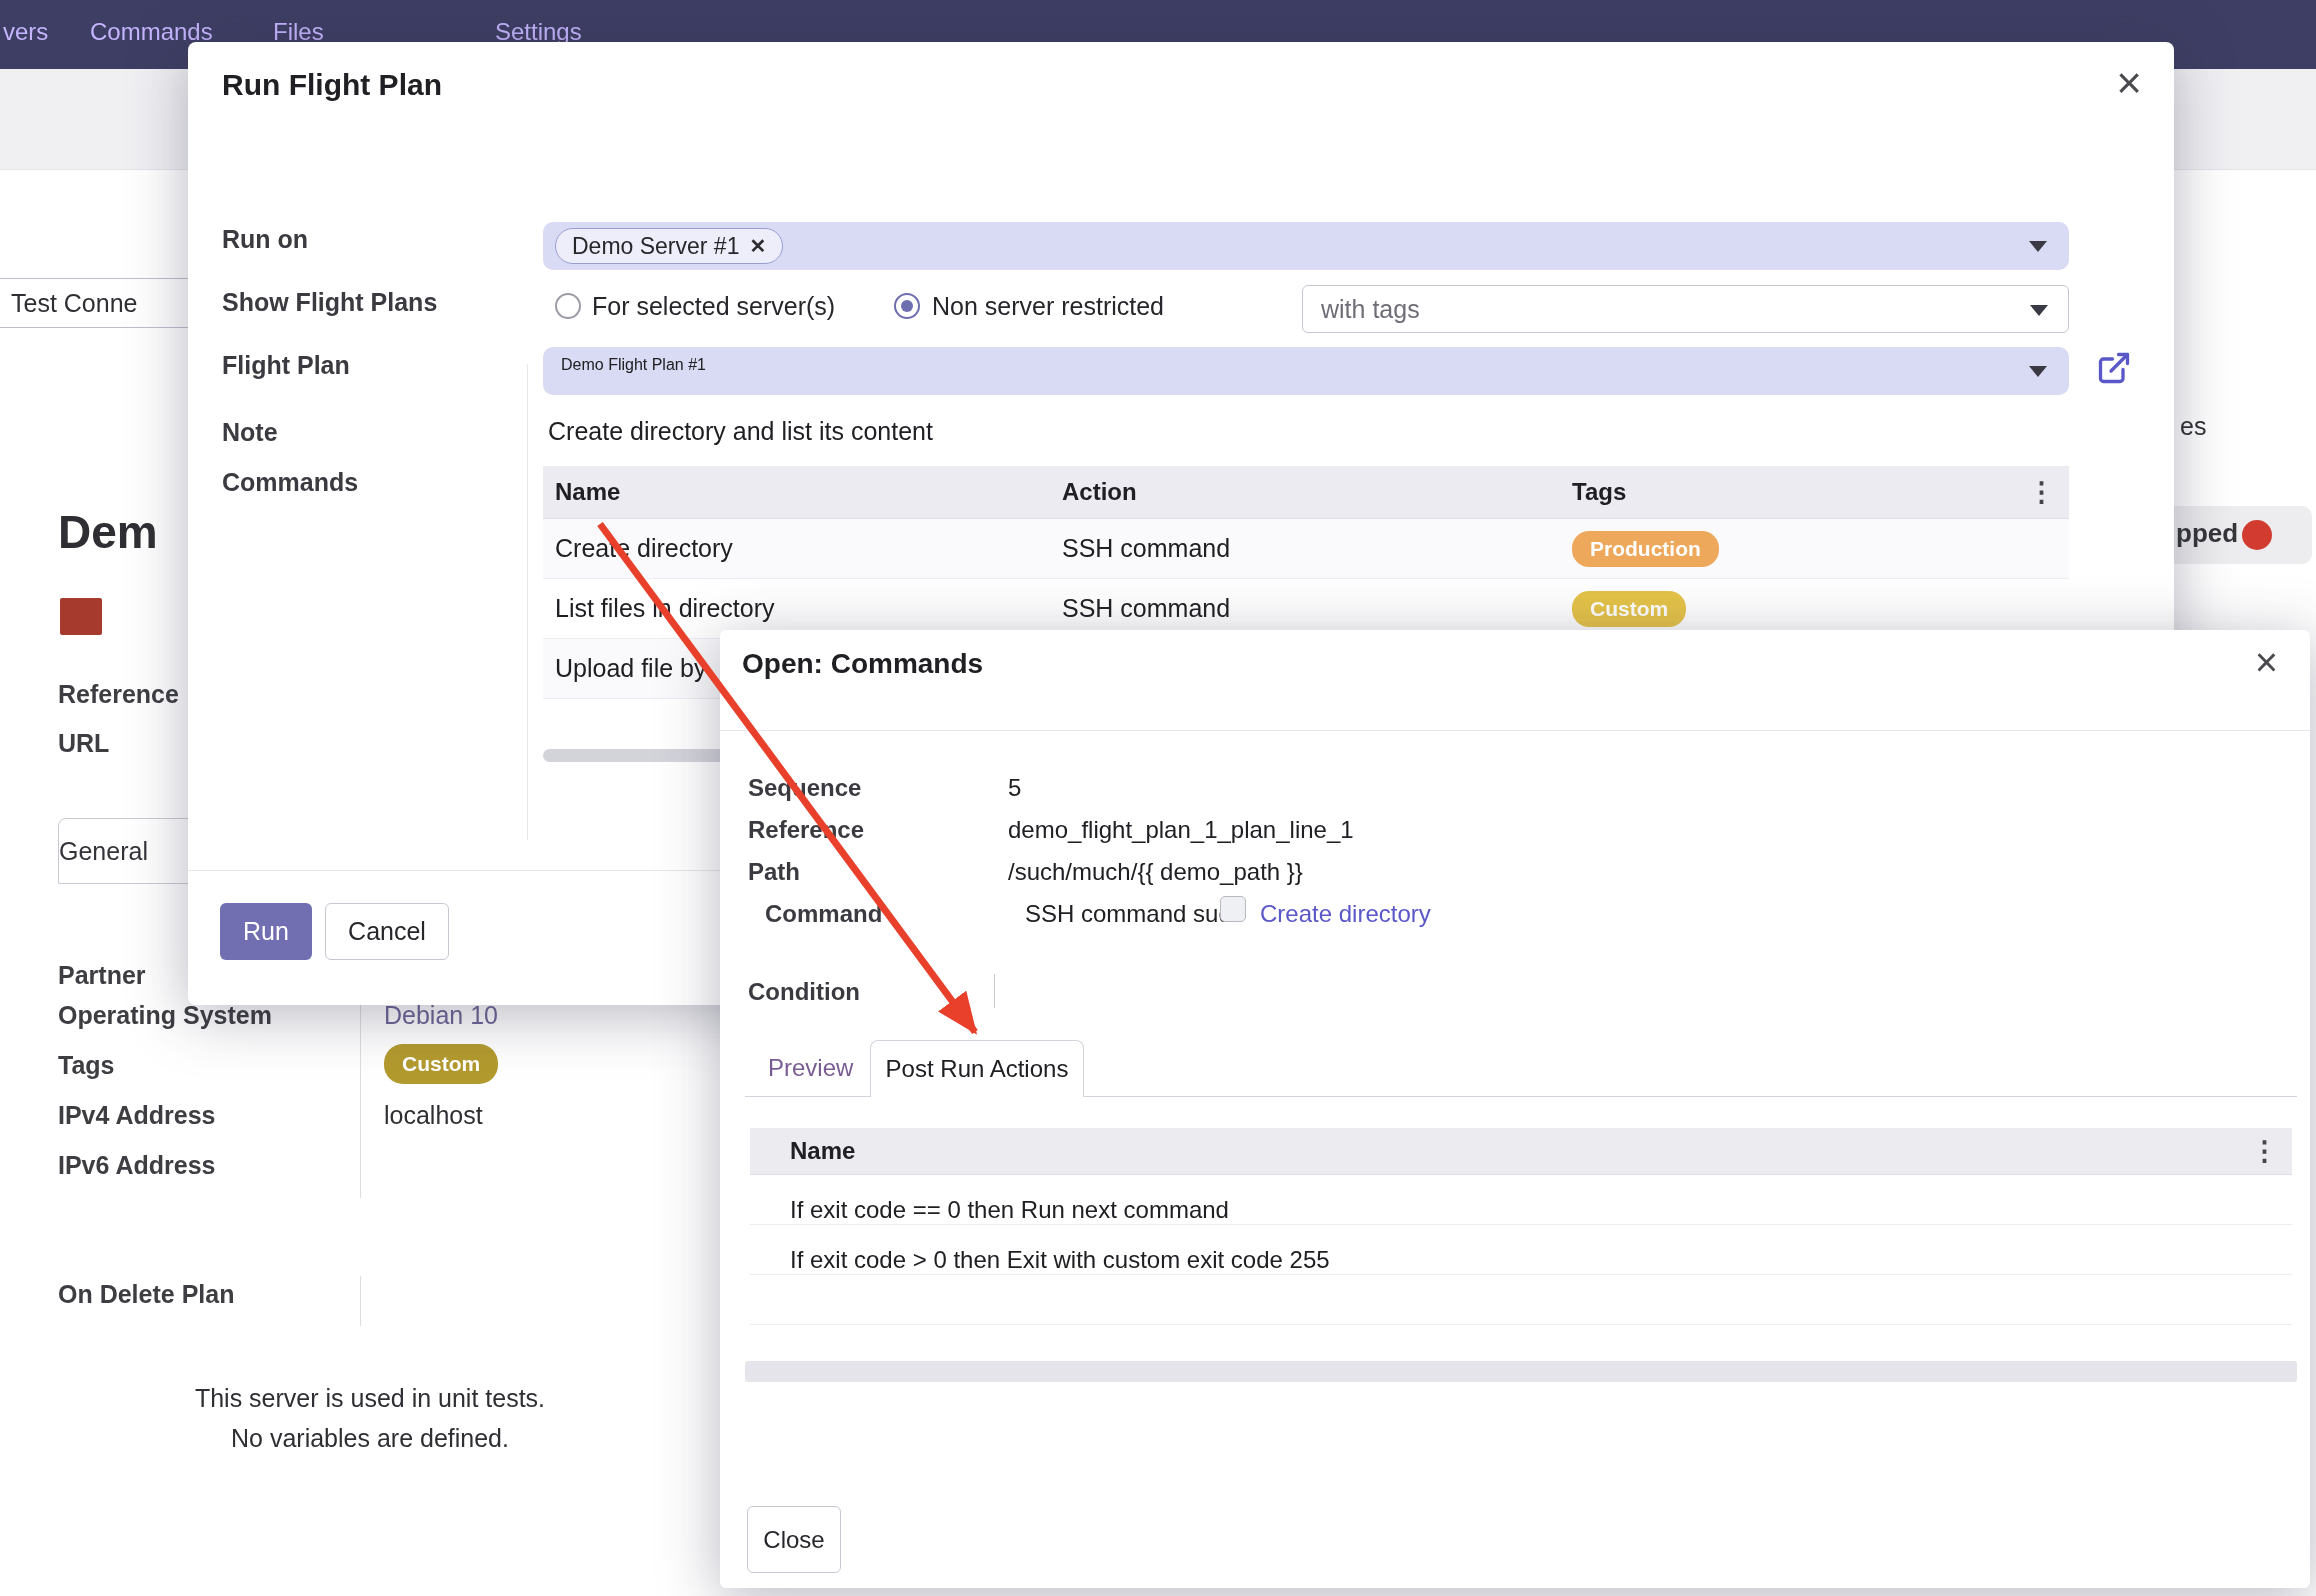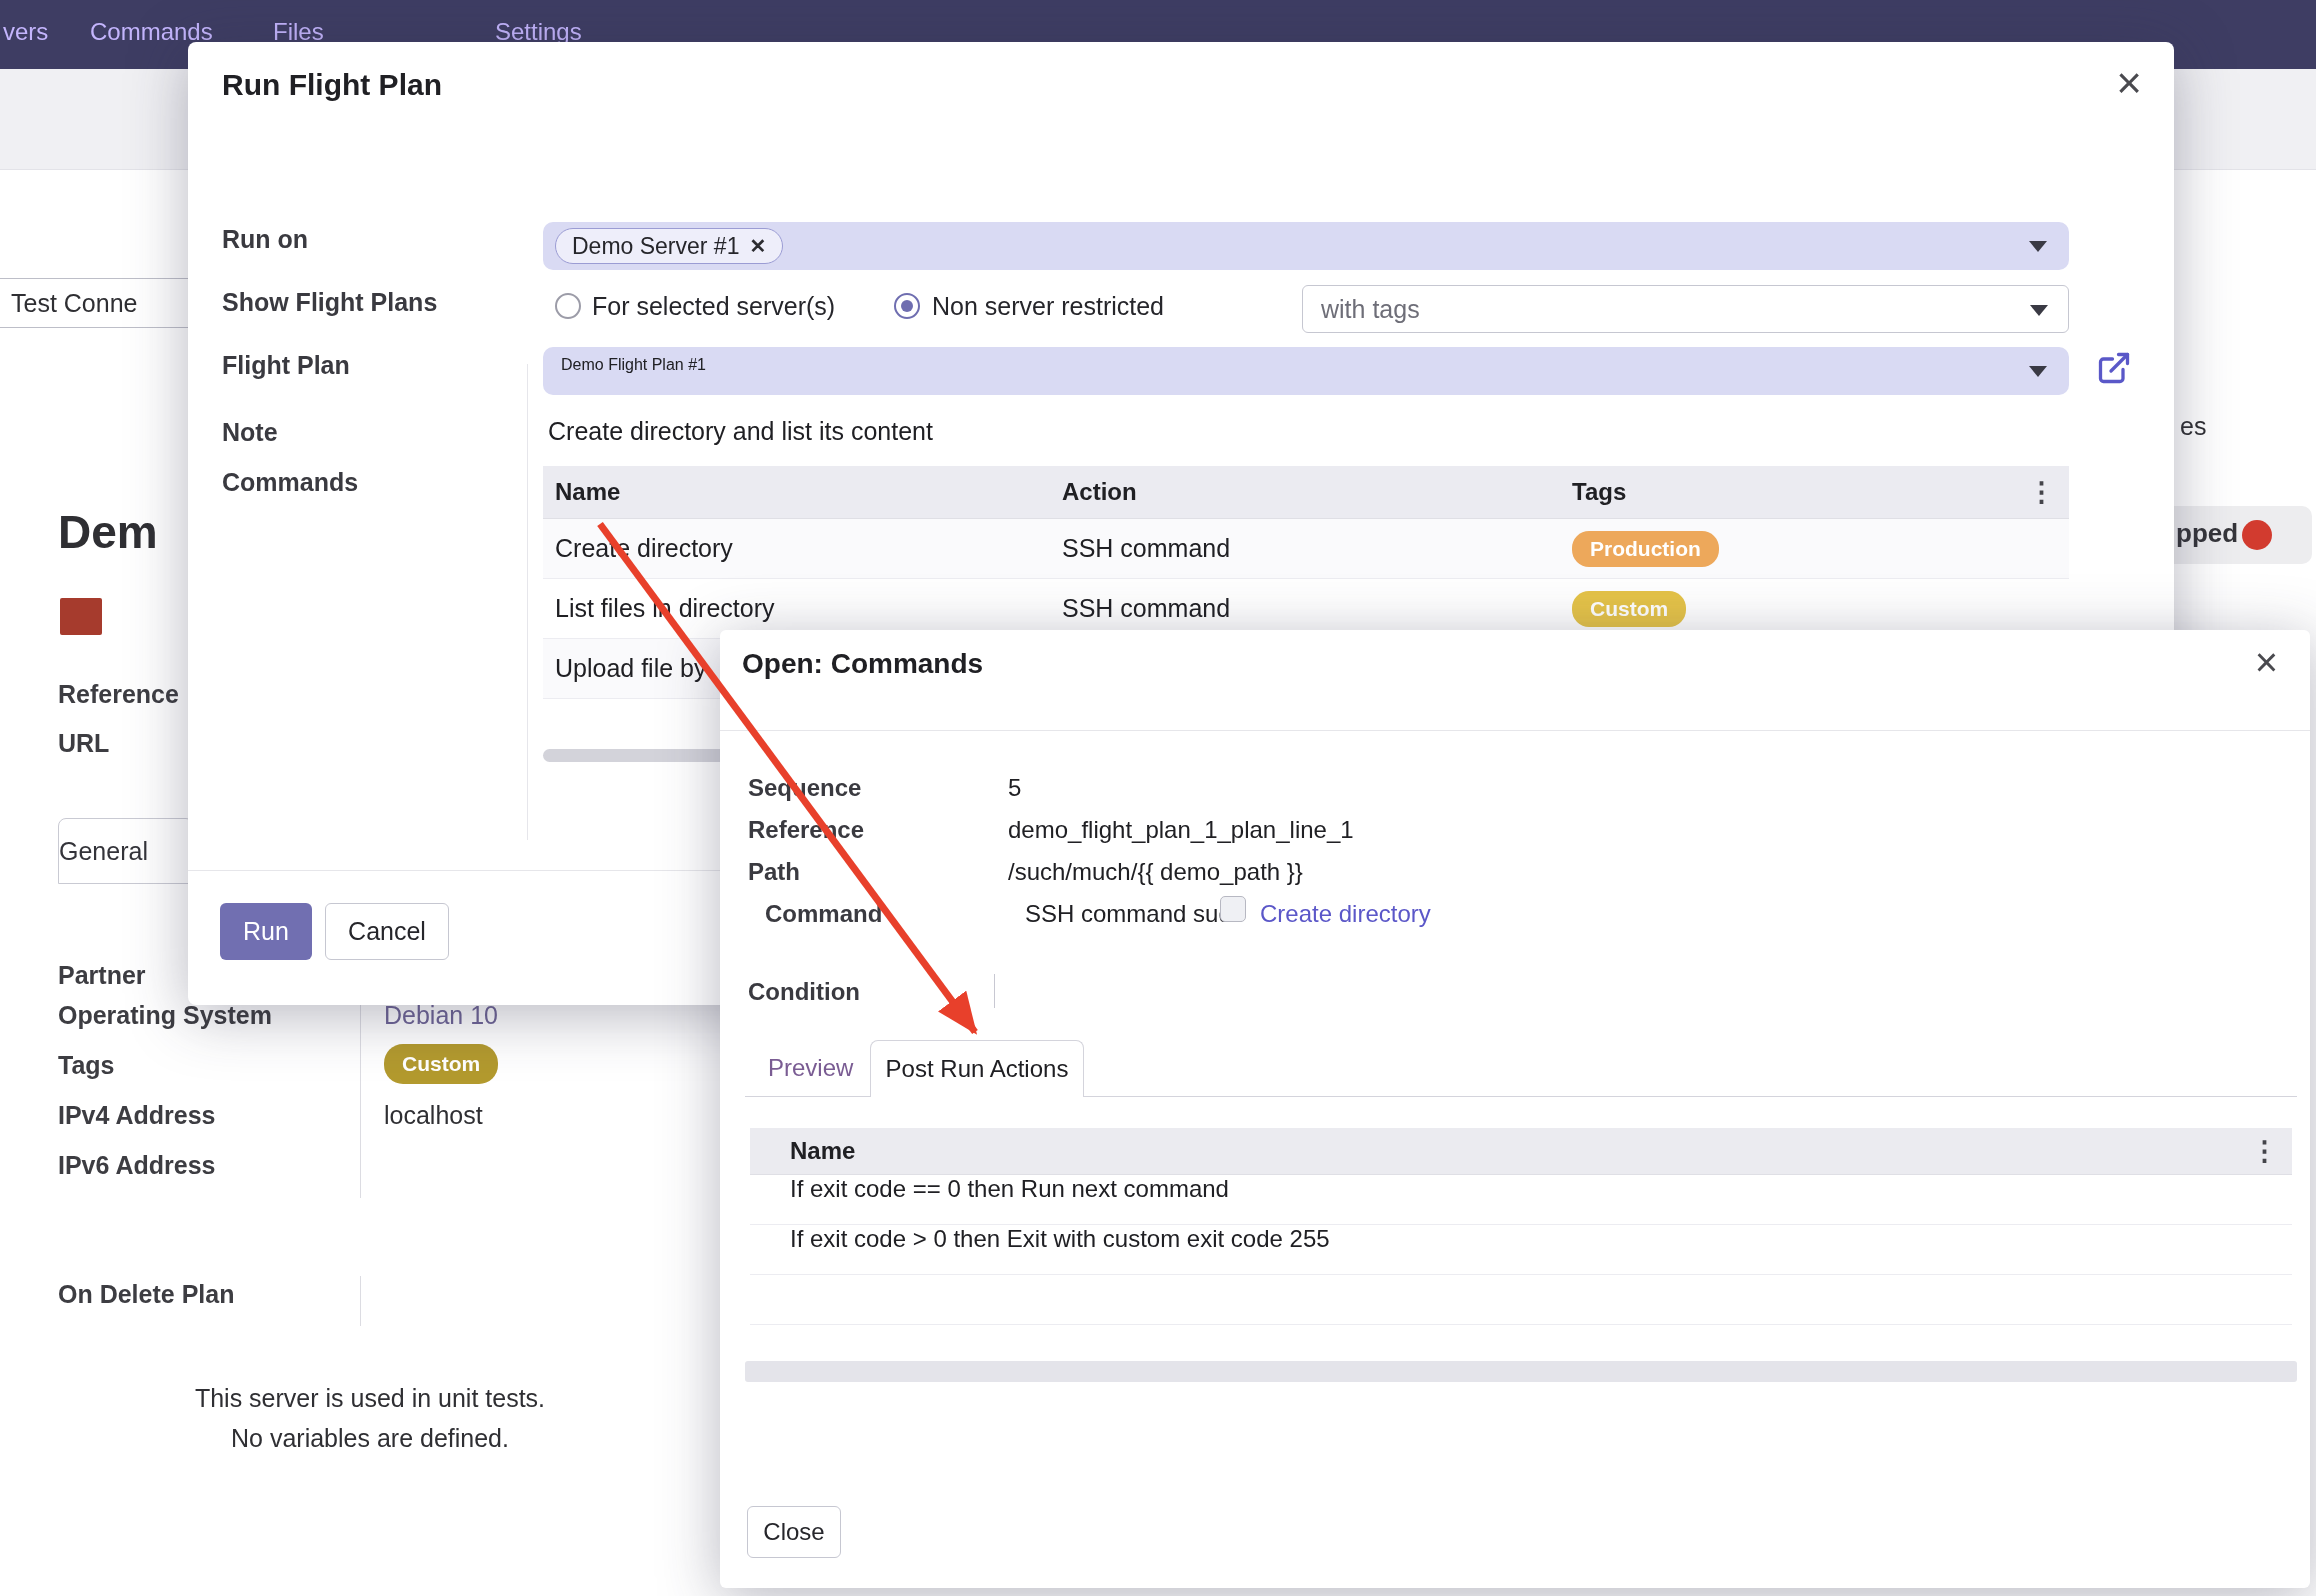--- a/index.html
+++ b/index.html
@@ -109,23 +109,23 @@
   #m2-cond-line{position:absolute;left:274px;top:344px;width:1px;height:34px;background:#c8c8d2;}
   #m2-tab-preview{position:absolute;left:48px;top:424px;font-size:24px;color:#7a5c93;cursor:pointer;}
   #m2-tab-active{position:absolute;left:150px;top:410px;width:214px;height:57px;background:#fff;
      border:1px solid #d4d4dc;border-bottom:none;border-radius:8px 8px 0 0;display:flex;align-items:center;
      justify-content:center;font-size:24px;color:#202024;z-index:2;box-sizing:border-box;cursor:pointer;}
   #m2-tabs-line{position:absolute;left:25px;top:466px;width:1552px;height:1px;background:#d4d4dc;z-index:1;}
   #m2-table{position:absolute;left:30px;top:498px;width:1542px;}
   #m2-thead{height:46px;background:#ebebf0;display:flex;align-items:center;position:relative;
      font-weight:bold;font-size:24px;color:#202024;border-bottom:1px solid #dfdfe5;}
   .m2-handle{width:40px;}
-  .m2-row{height:49px;display:flex;align-items:flex-start;font-size:24px;color:#202024;border-bottom:1px solid #ececf1;background:#fff;}
+  .m2-row{height:49px;display:flex;align-items:flex-end;font-size:24px;color:#202024;border-bottom:1px solid #ececf1;background:#fff;}
   #m2-strip{position:absolute;left:25px;top:731px;width:1552px;height:21px;background:#e4e4ea;border-radius:3px;}
-  #m2-close-btn{position:absolute;left:27px;top:876px;width:94px;height:52px;background:#fff;
+  #m2-close-btn{position:absolute;left:27px;top:876px;width:94px;height:67px;background:#fff;
      color:#26262b;border:1px solid #c6c7d1;font-size:24px;}
 
   
   #arrow-overlay{position:absolute;left:0;top:0;width:2316px;height:1596px;z-index:40;pointer-events:none;}
 </style>
 </head>
 <body>
 
 <div id="screen">
 

